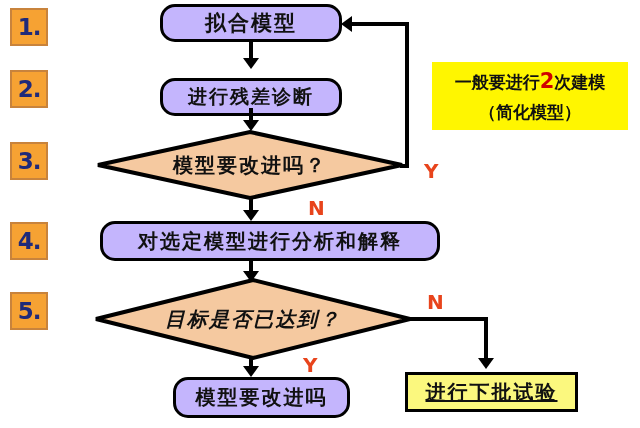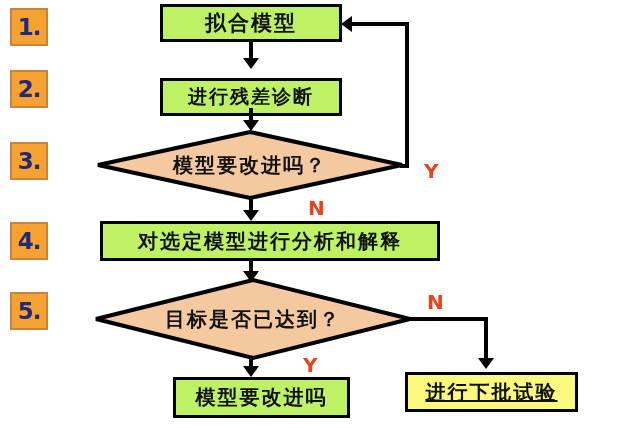--- a/index.html
+++ b/index.html
@@ -39,21 +39,21 @@
     box-sizing: border-box;
     border: 3px solid #000000;
     display: flex;
     align-items: center;
     justify-content: center;
     color: #111111;
     font-weight: 600;
     letter-spacing: 2px;
     font-family: "DejaVu Sans", "Liberation Sans", sans-serif;
   }
-  .proc-box.cyan { background: #bef264; }
+  .proc-box.cyan { background: #c4b5fd; border-radius: 15px; }
   .proc-box.yellow { background: #fbf87e; text-decoration: underline; }
 
   
   .diamond-wrap {
     position: absolute;
   }
   .diamond-wrap svg {
     display: block;
   }
   .diamond-label {
@@ -169,30 +169,36 @@
 
   <div class="proc-box cyan" style="left:100px; top:221px; width:340px; height:40px; font-size:20px;">对选定模型进行分析和解释</div>
 
   <div class="conn conn-v" style="left:249px; top:261px; height:14px;"></div>
   <div class="arrow-down" style="left:243px; top:271px;"></div>
 
   <div class="diamond-wrap" style="left:93px; top:278px; width:320px; height:82px;">
     <svg width="320" height="82" viewBox="0 0 320 82">
       <polygon points="160,2 317,41 160,80 3,41" fill="#f5c9a0" stroke="#000000" stroke-width="4"></polygon>
     </svg>
-    <div class="diamond-label" style="font-size:20px;">目标是否已达到？</div>
+    <div class="diamond-label" style="font-size:20px;font-style:italic;">目标是否已达到？</div>
   </div>
 
   <div class="conn conn-h" style="left:408px; top:317px; width:80px;"></div>
   <div class="conn conn-v" style="left:484px; top:317px; height:44px;"></div>
   <div class="arrow-down" style="left:478px; top:358px;"></div>
   <div class="branch-label" style="left:427px; top:292px;">N</div>
 
   <div class="conn conn-v" style="left:249px; top:358px; height:12px;"></div>
   <div class="arrow-down" style="left:243px; top:366px;"></div>
   <div class="branch-label" style="left:303px; top:355px;">Y</div>
 
   <div class="proc-box cyan" style="left:173px; top:377px; width:177px; height:41px; font-size:20px;">模型要改进吗</div>
 
   <div class="proc-box yellow" style="left:405px; top:372px; width:173px; height:40px; font-size:20px;">进行下批试验</div>
 
+  <div class="note-box" style="left:432px; top:62px; width:196px; height:68px;">
+    <div class="note-line note-line-1">
+      <span>一般要进行</span><span class="note-accent">2</span><span>次建模</span>
+    </div>
+    <div class="note-line note-line-2">（简化模型）</div>
+  </div>
 
 </div>
 
 </body></html>

